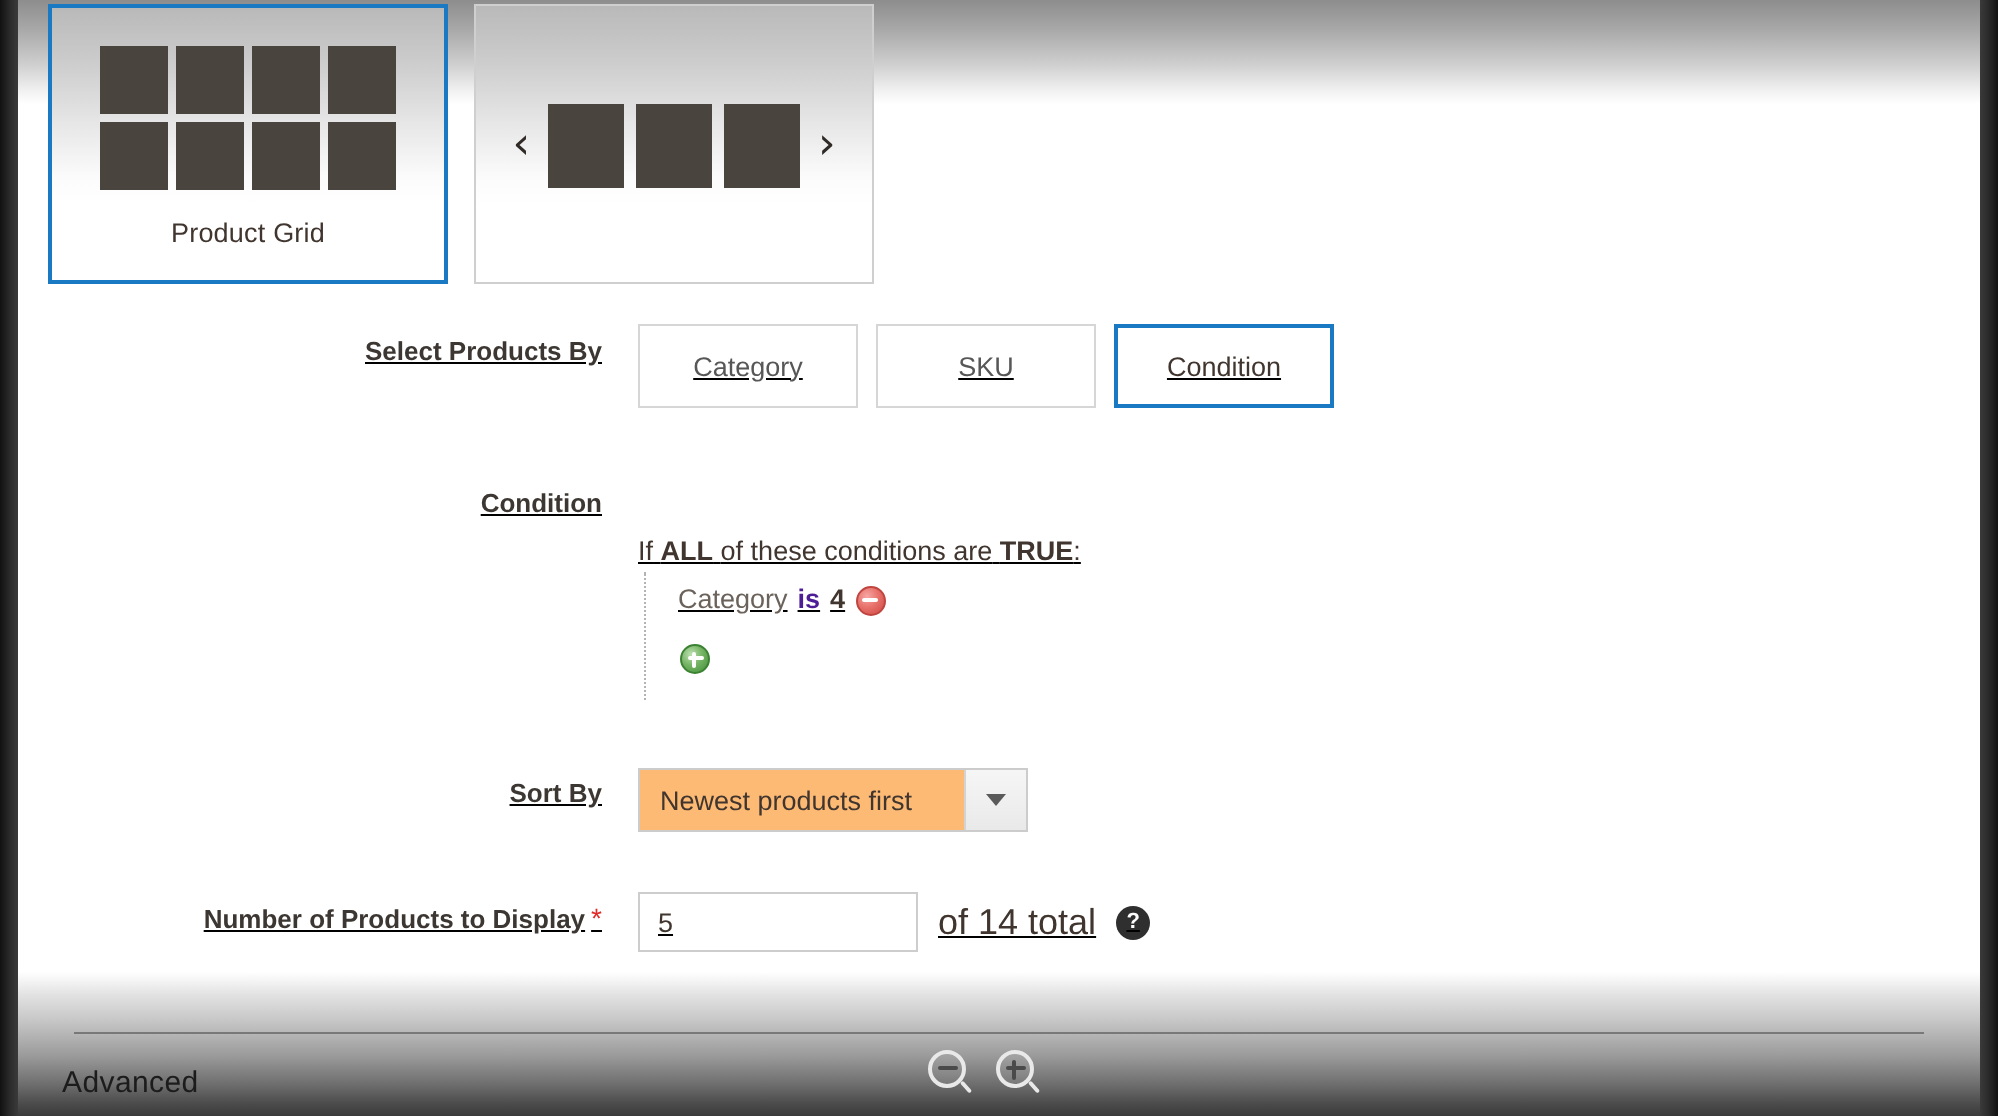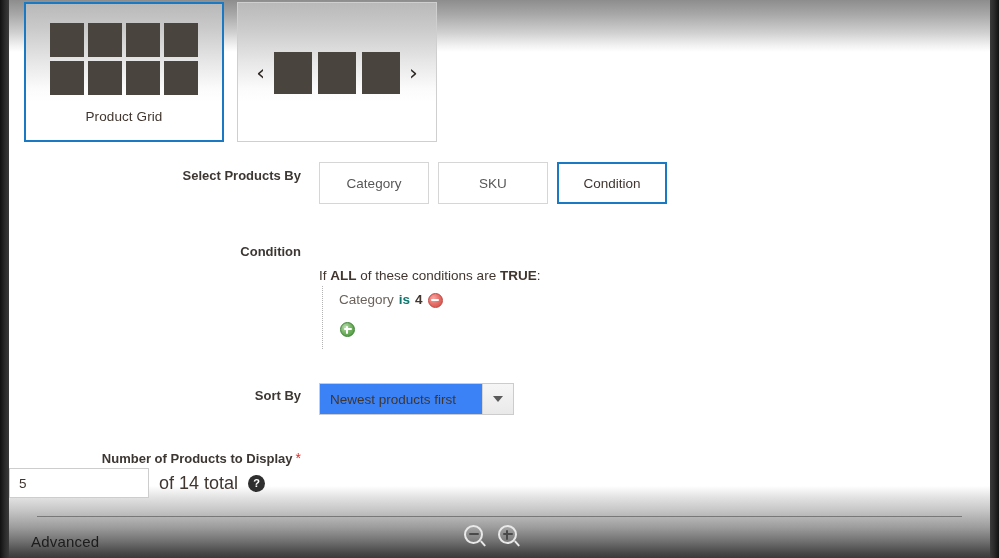--- a/index.html
+++ b/index.html
@@ -132,20 +132,21 @@
     padding: 0 3px;
     font-weight: 400;
   }
 
   
   .form {
     position: absolute;
     left: 0;
     top: 160px;
     width: 100%;
+    text-decoration: underline;
   }
   .frow {
     display: flex;
     align-items: flex-start;
     margin-bottom: 0;
   }
   .flabel {
     width: 310px;
     text-align: right;
     padding-right: 18px;
@@ -205,21 +206,21 @@
     padding-bottom: 8px;
   }
   .cond-rule {
     font-size: 13.5px;
     color: #6a625b;
     display: flex;
     align-items: center;
     gap: 5px;
     line-height: 20px;
   }
-  .cond-rule b { color: #0f766e; font-weight: bold; }
+  .cond-rule b { color: #4c1d95; font-weight: bold; }
   .cond-rule .rule-val { color: #41362f; font-weight: bold; }
   .icon-circle {
     display: inline-block;
     width: 13px;
     height: 13px;
     border-radius: 50%;
     position: relative;
     cursor: pointer;
     flex: 0 0 auto;
   }
@@ -258,21 +259,21 @@
     width: 2px;
     background: #fff;
     border-radius: 1px;
     z-index: 1;
   }
 
   
   .sel-wrap {
     display: inline-flex;
     border: 1px solid #cccccc;
-    background: #3b82f6;
+    background: #fdba74;
     height: 32px;
     align-items: stretch;
     box-sizing: border-box;
   }
   .sel-value {
     display: flex;
     align-items: center;
     padding: 0 12px 0 10px;
     font-size: 13.5px;
     color: #41362f;
@@ -478,21 +479,21 @@
         <div class="fctl">
           <div class="sel-wrap">
             <div class="sel-value">Newest products first</div>
             <div class="sel-caret">
               <span class="tri"></span>
             </div>
           </div>
         </div>
       </div>
 
-      <div class="frow" style="margin-top:28px;flex-direction:column;">
+      <div class="frow" style="margin-top:28px;">
         <div class="flabel" style="padding-top:7px;">
           <span>Number of Products to Display</span><span class="req">*</span>
         </div>
         <div class="fctl">
           <div class="inline-row">
             <input class="txt-input" type="text" value="5" style="">
             <span class="of-total">of 14 total</span>
             <span class="help-icon">?</span>
           </div>
         </div>

